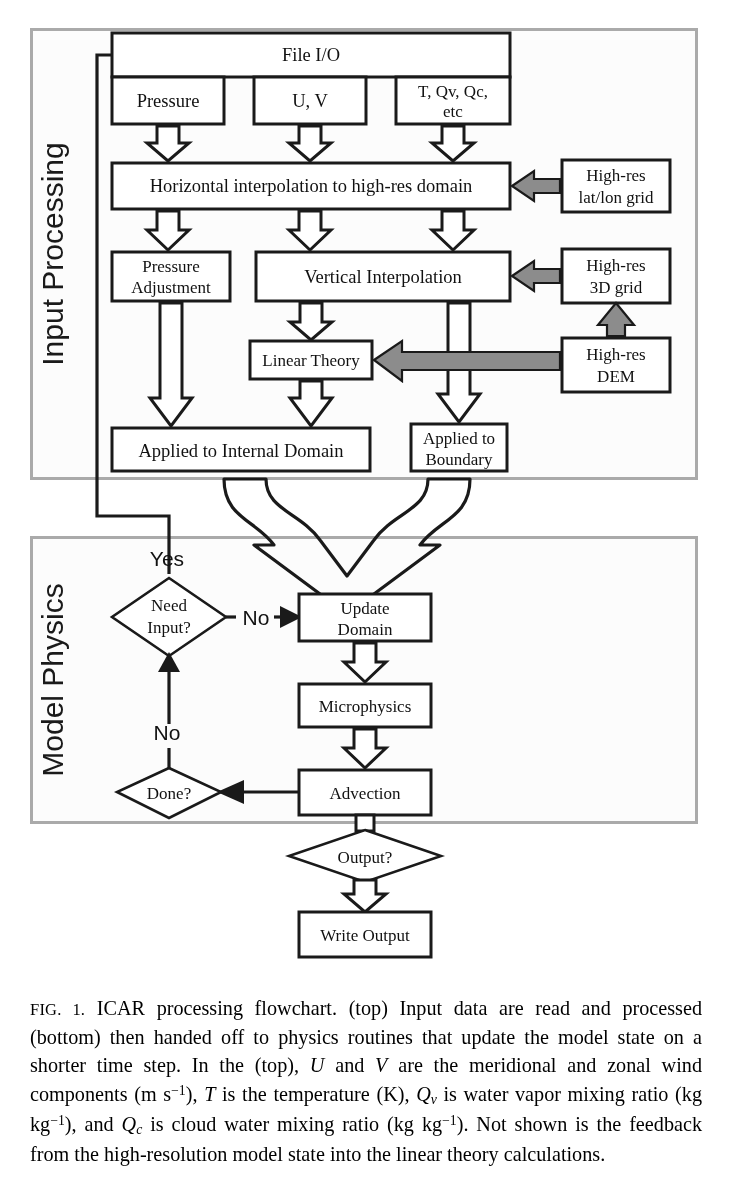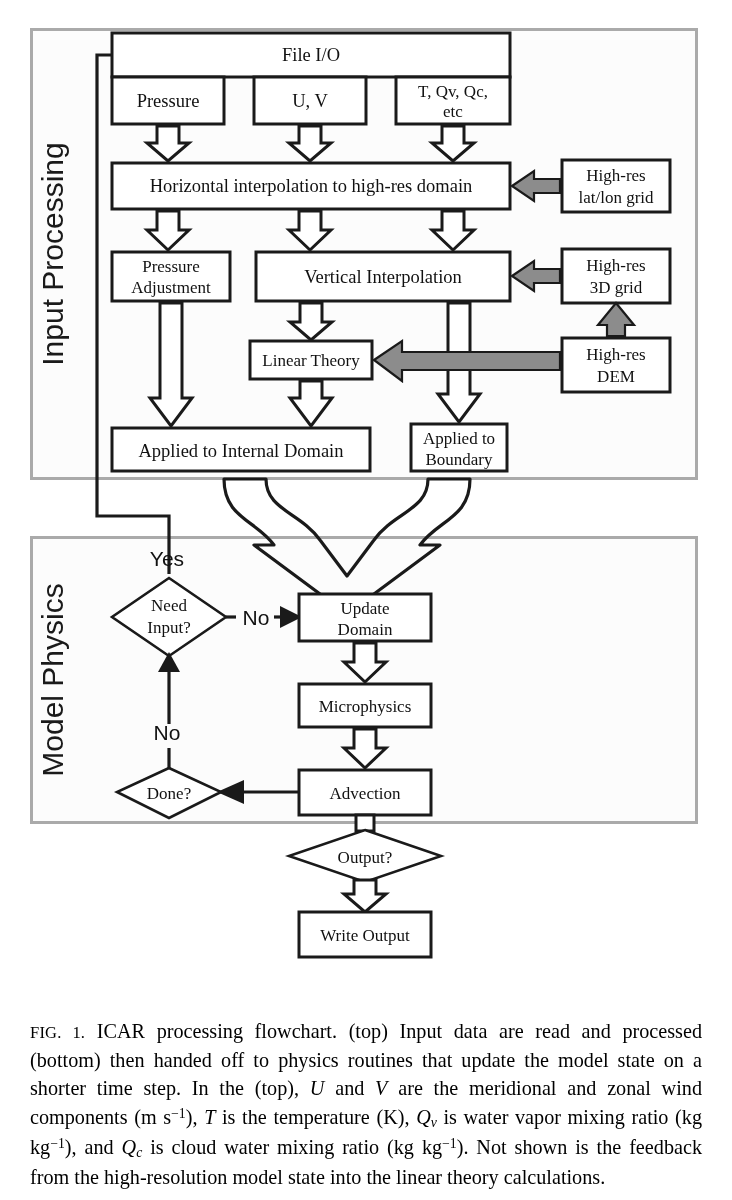--- a/index.html
+++ b/index.html
@@ -10,21 +10,21 @@
     position:relative;
     overflow:hidden;
   }
   #figure{
     position:absolute;left:0;top:0;width:732px;height:965px;
   }
   #figure svg{display:block;}
   .caption{
     position:absolute;
     left:30px;
-    top:1017px;
+    top:994px;
     width:672px;
     font-family:"Liberation Serif", serif;
     font-size:20.2px;
     line-height:1.42;
     text-align:justify;
     text-justify:inter-word;
     color:#000;
   }
   .smallcaps{ font-size:16.5px; letter-spacing:0.2px;}
   .ital{font-style:italic;}

